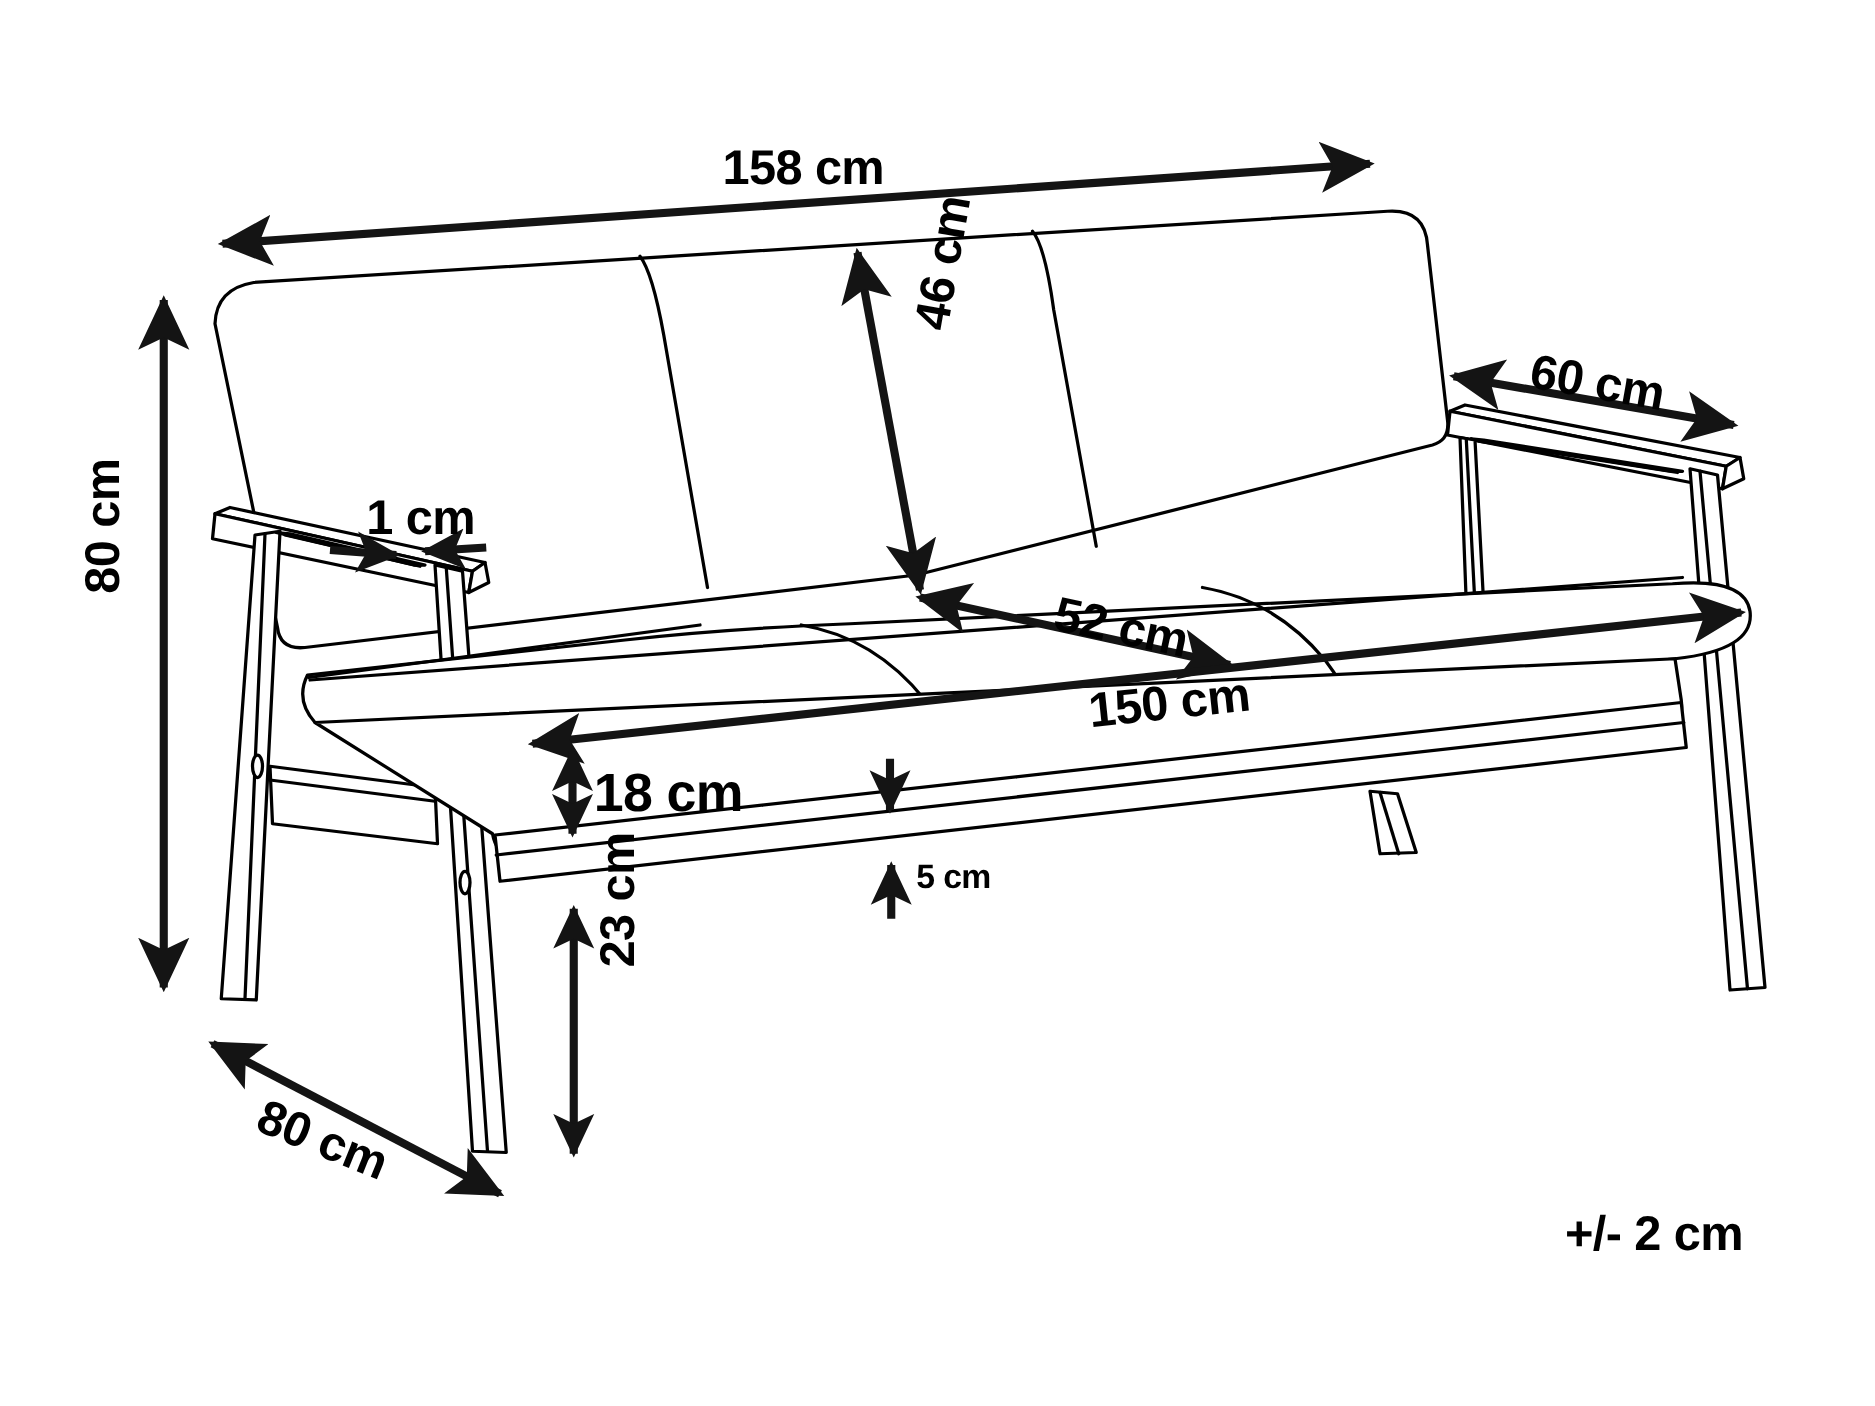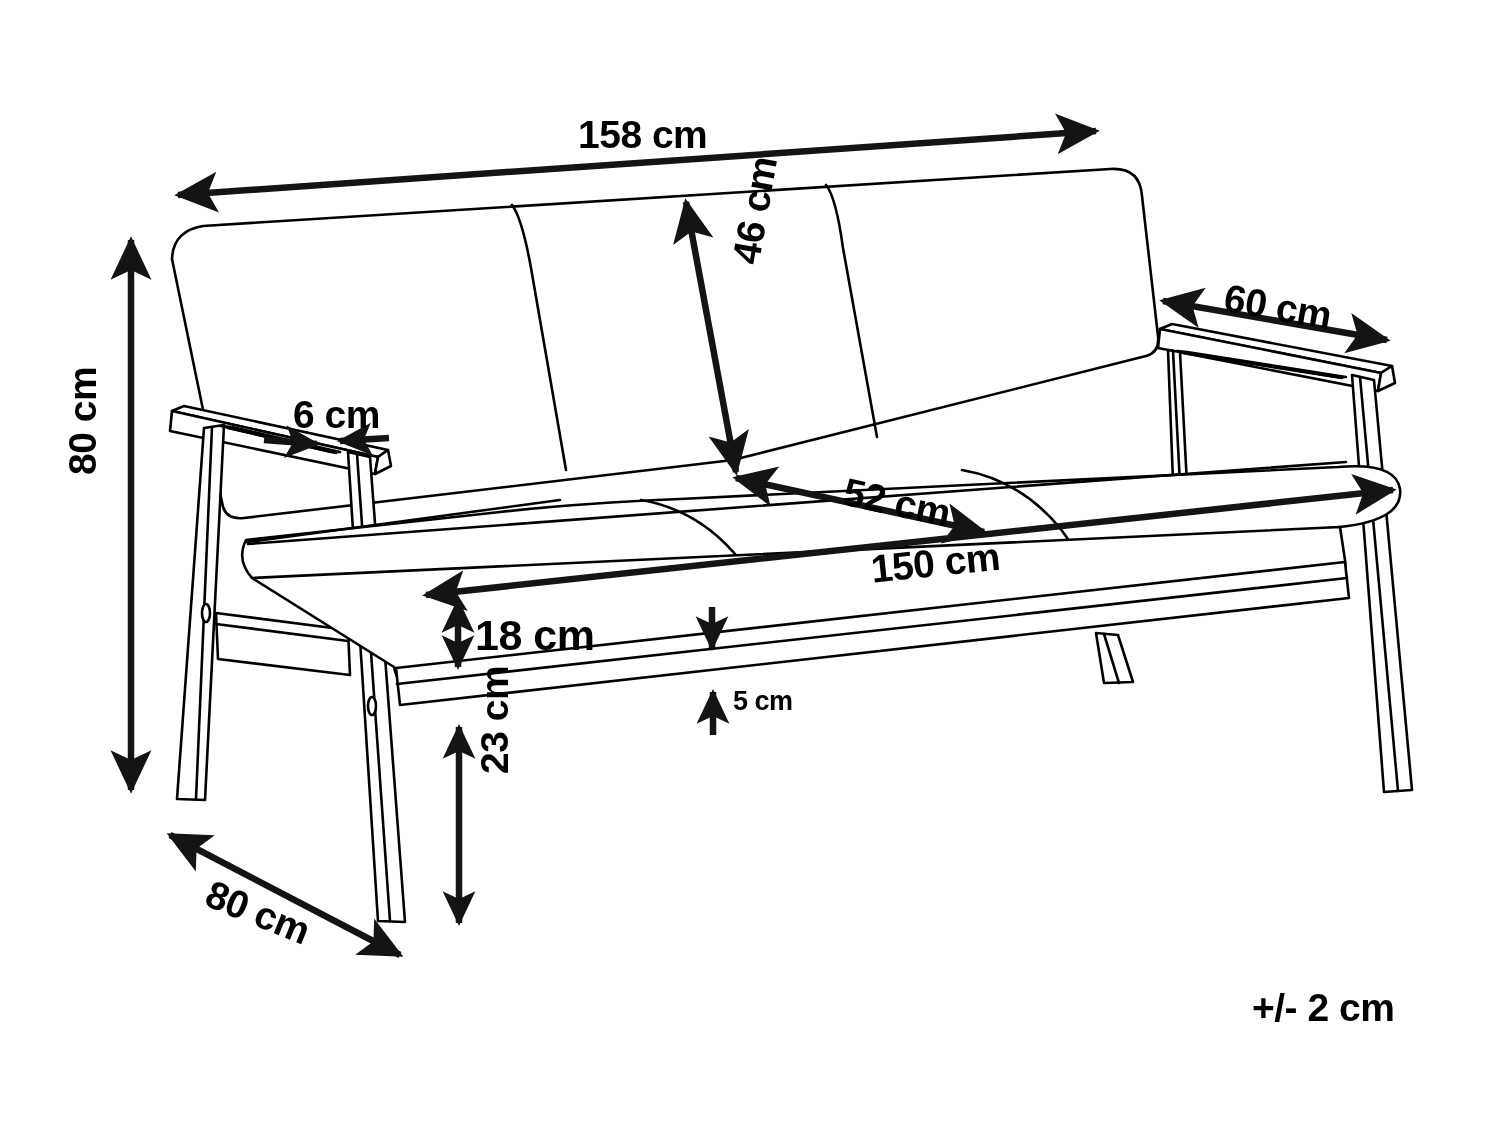--- a/index.html
+++ b/index.html
@@ -154,29 +154,29 @@
   </svg>
 
   <div class="dim-label" style="left:578px; top:115px; font-size:39px;">158 cm</div>
 
   <div class="dim-label" style="left:63px; top:475px; font-size:39px; transform:rotate(-90deg); transform-origin:left top;">80 cm</div>
 
   <div class="dim-label" style="left:215px; top:874px; font-size:39px; transform:rotate(22deg); transform-origin:left top;">80 cm</div>
 
   <div class="dim-label" style="left:726px; top:260px; font-size:39px; transform:rotate(-80deg); transform-origin:left top;">46 cm</div>
 
-  <div class="dim-label" style="left:293px; top:395px; font-size:39px;">6 cm</div>
+  <div class="dim-label" style="left:293px; top:395px; font-size:39px;">1 cm</div>
 
   <div class="dim-label" style="left:1228px; top:278px; font-size:39px; transform:rotate(10deg); transform-origin:left top;">60 cm</div>
 
   <div class="dim-label" style="left:848px; top:472px; font-size:39px; transform:rotate(12deg); transform-origin:left top;">52 cm</div>
 
   <div class="dim-label" style="left:869px; top:550px; font-size:39px; transform:rotate(-6deg); transform-origin:left top;">150 cm</div>
 
   <div class="dim-label" style="left:475px; top:614px; font-size:43px;">18 cm</div>
 
   <div class="dim-label" style="left:733px; top:688px; font-size:27px;">5 cm</div>
 
   <div class="dim-label" style="left:475px; top:774px; font-size:39px; transform:rotate(-90deg); transform-origin:left top;">23 cm</div>
 
-  <div class="dim-label" style="left:1252px; top:968px; font-size:39px;margin-top:20px;">+/- 2 cm</div>
+  <div class="dim-label" style="left:1252px; top:968px; font-size:39px;">+/- 2 cm</div>
 
 </div>
 
 </body></html>

